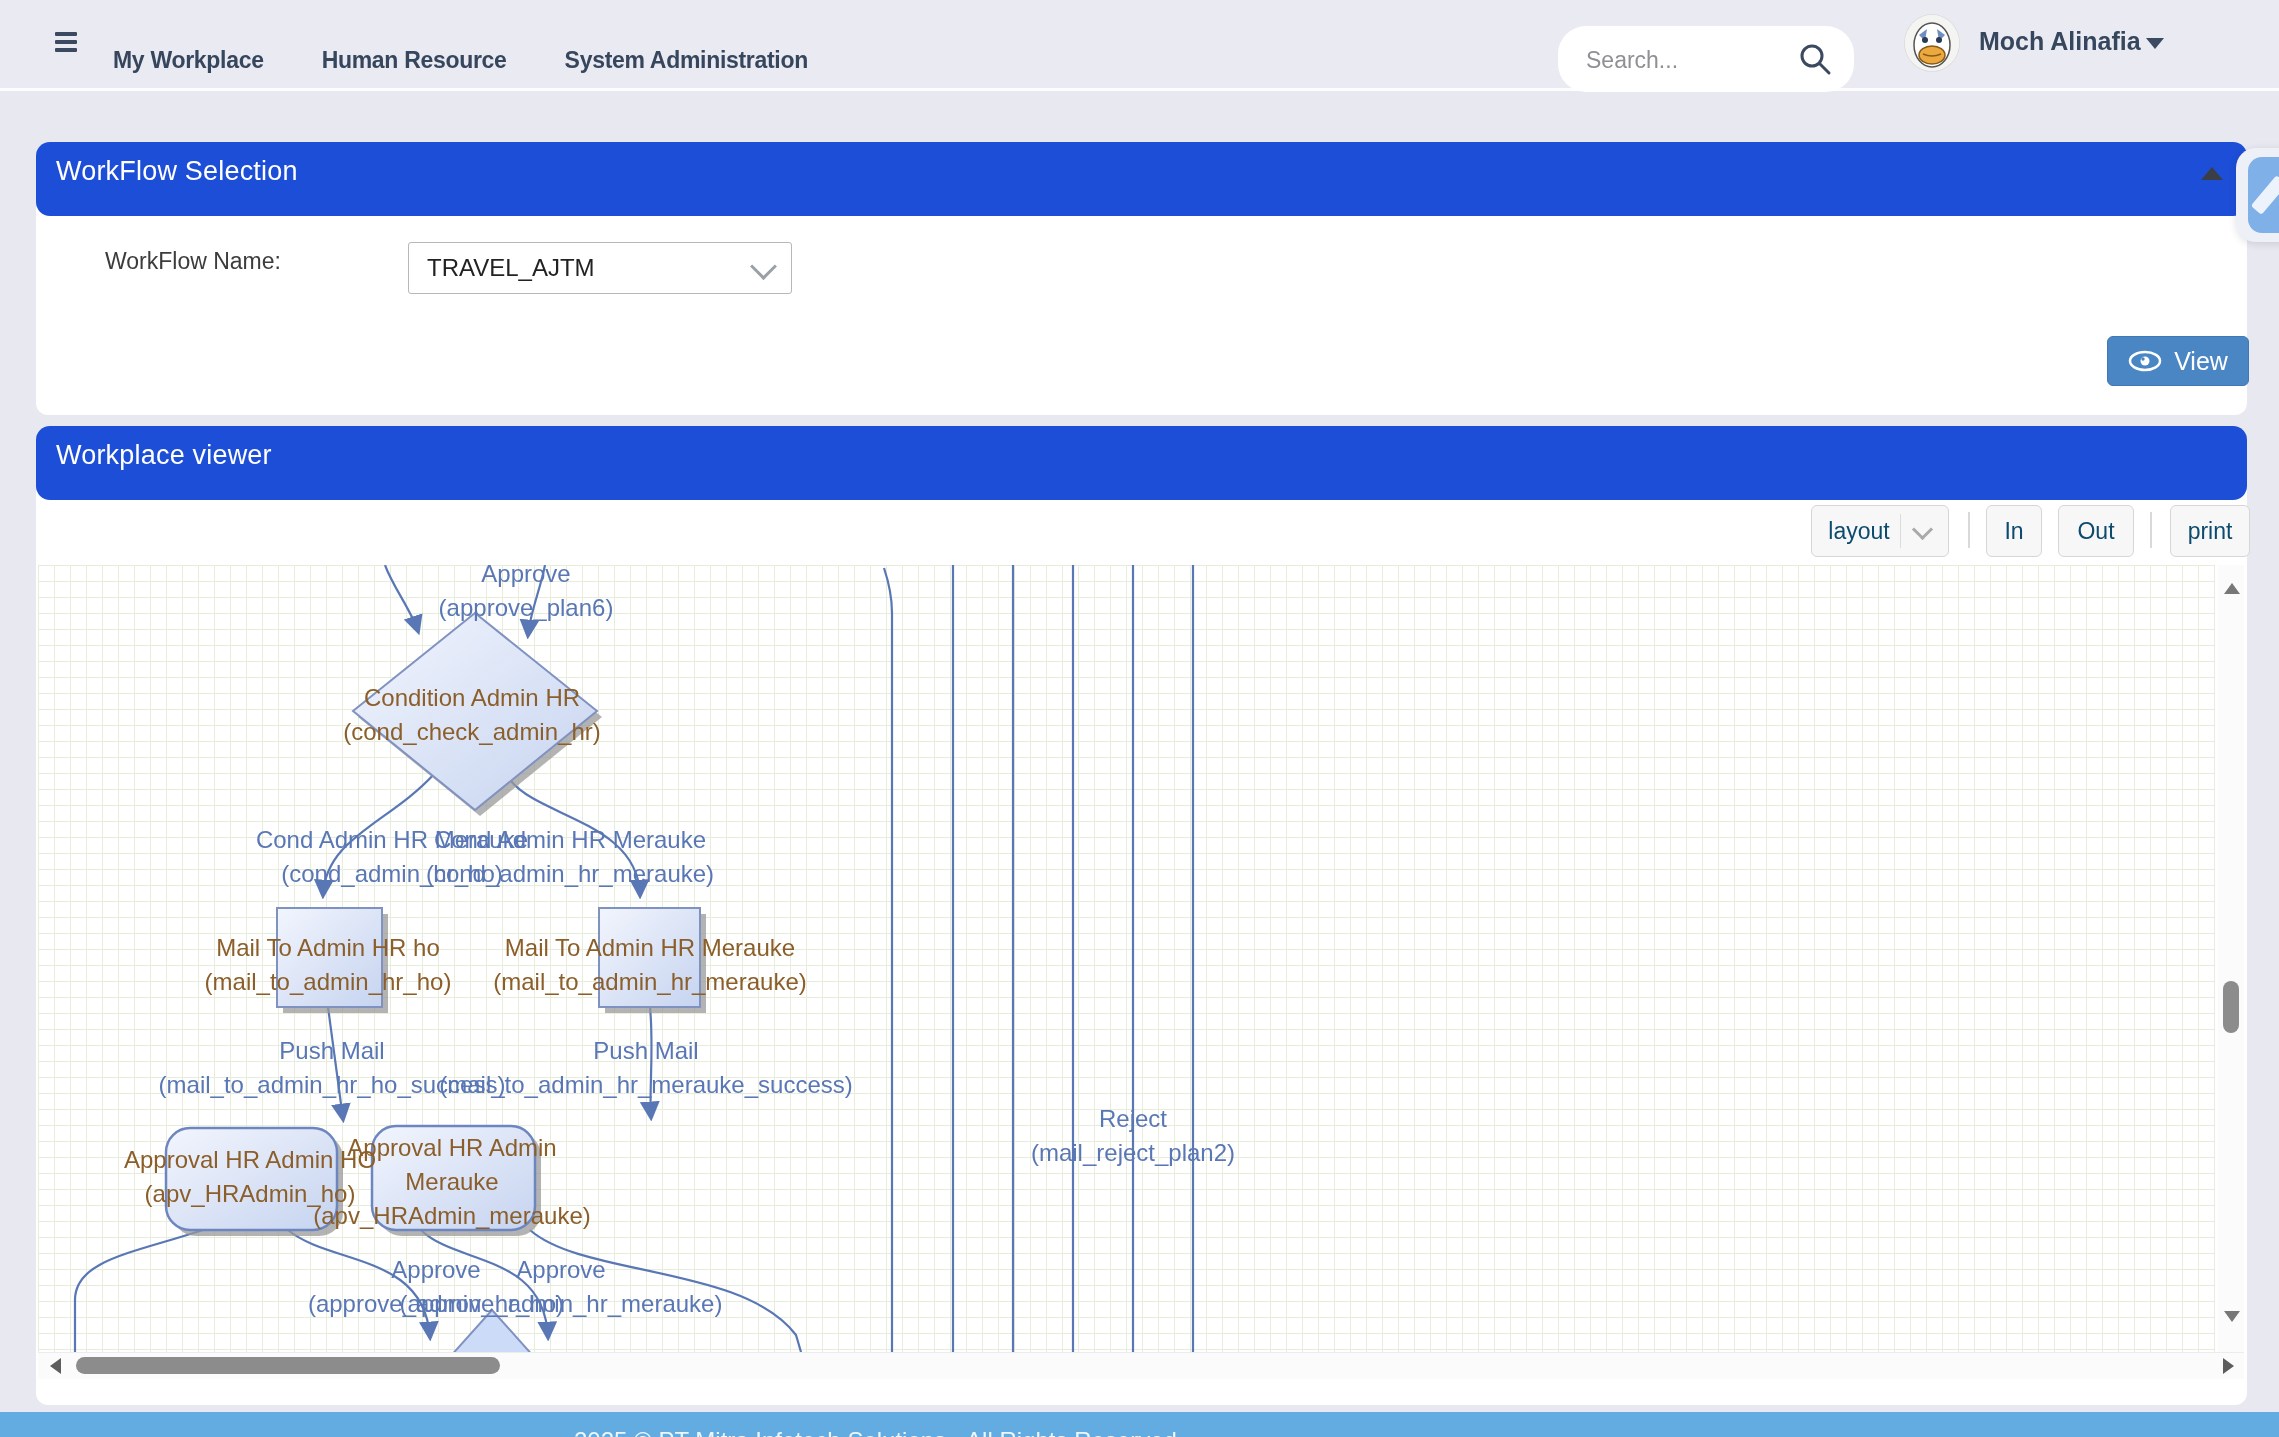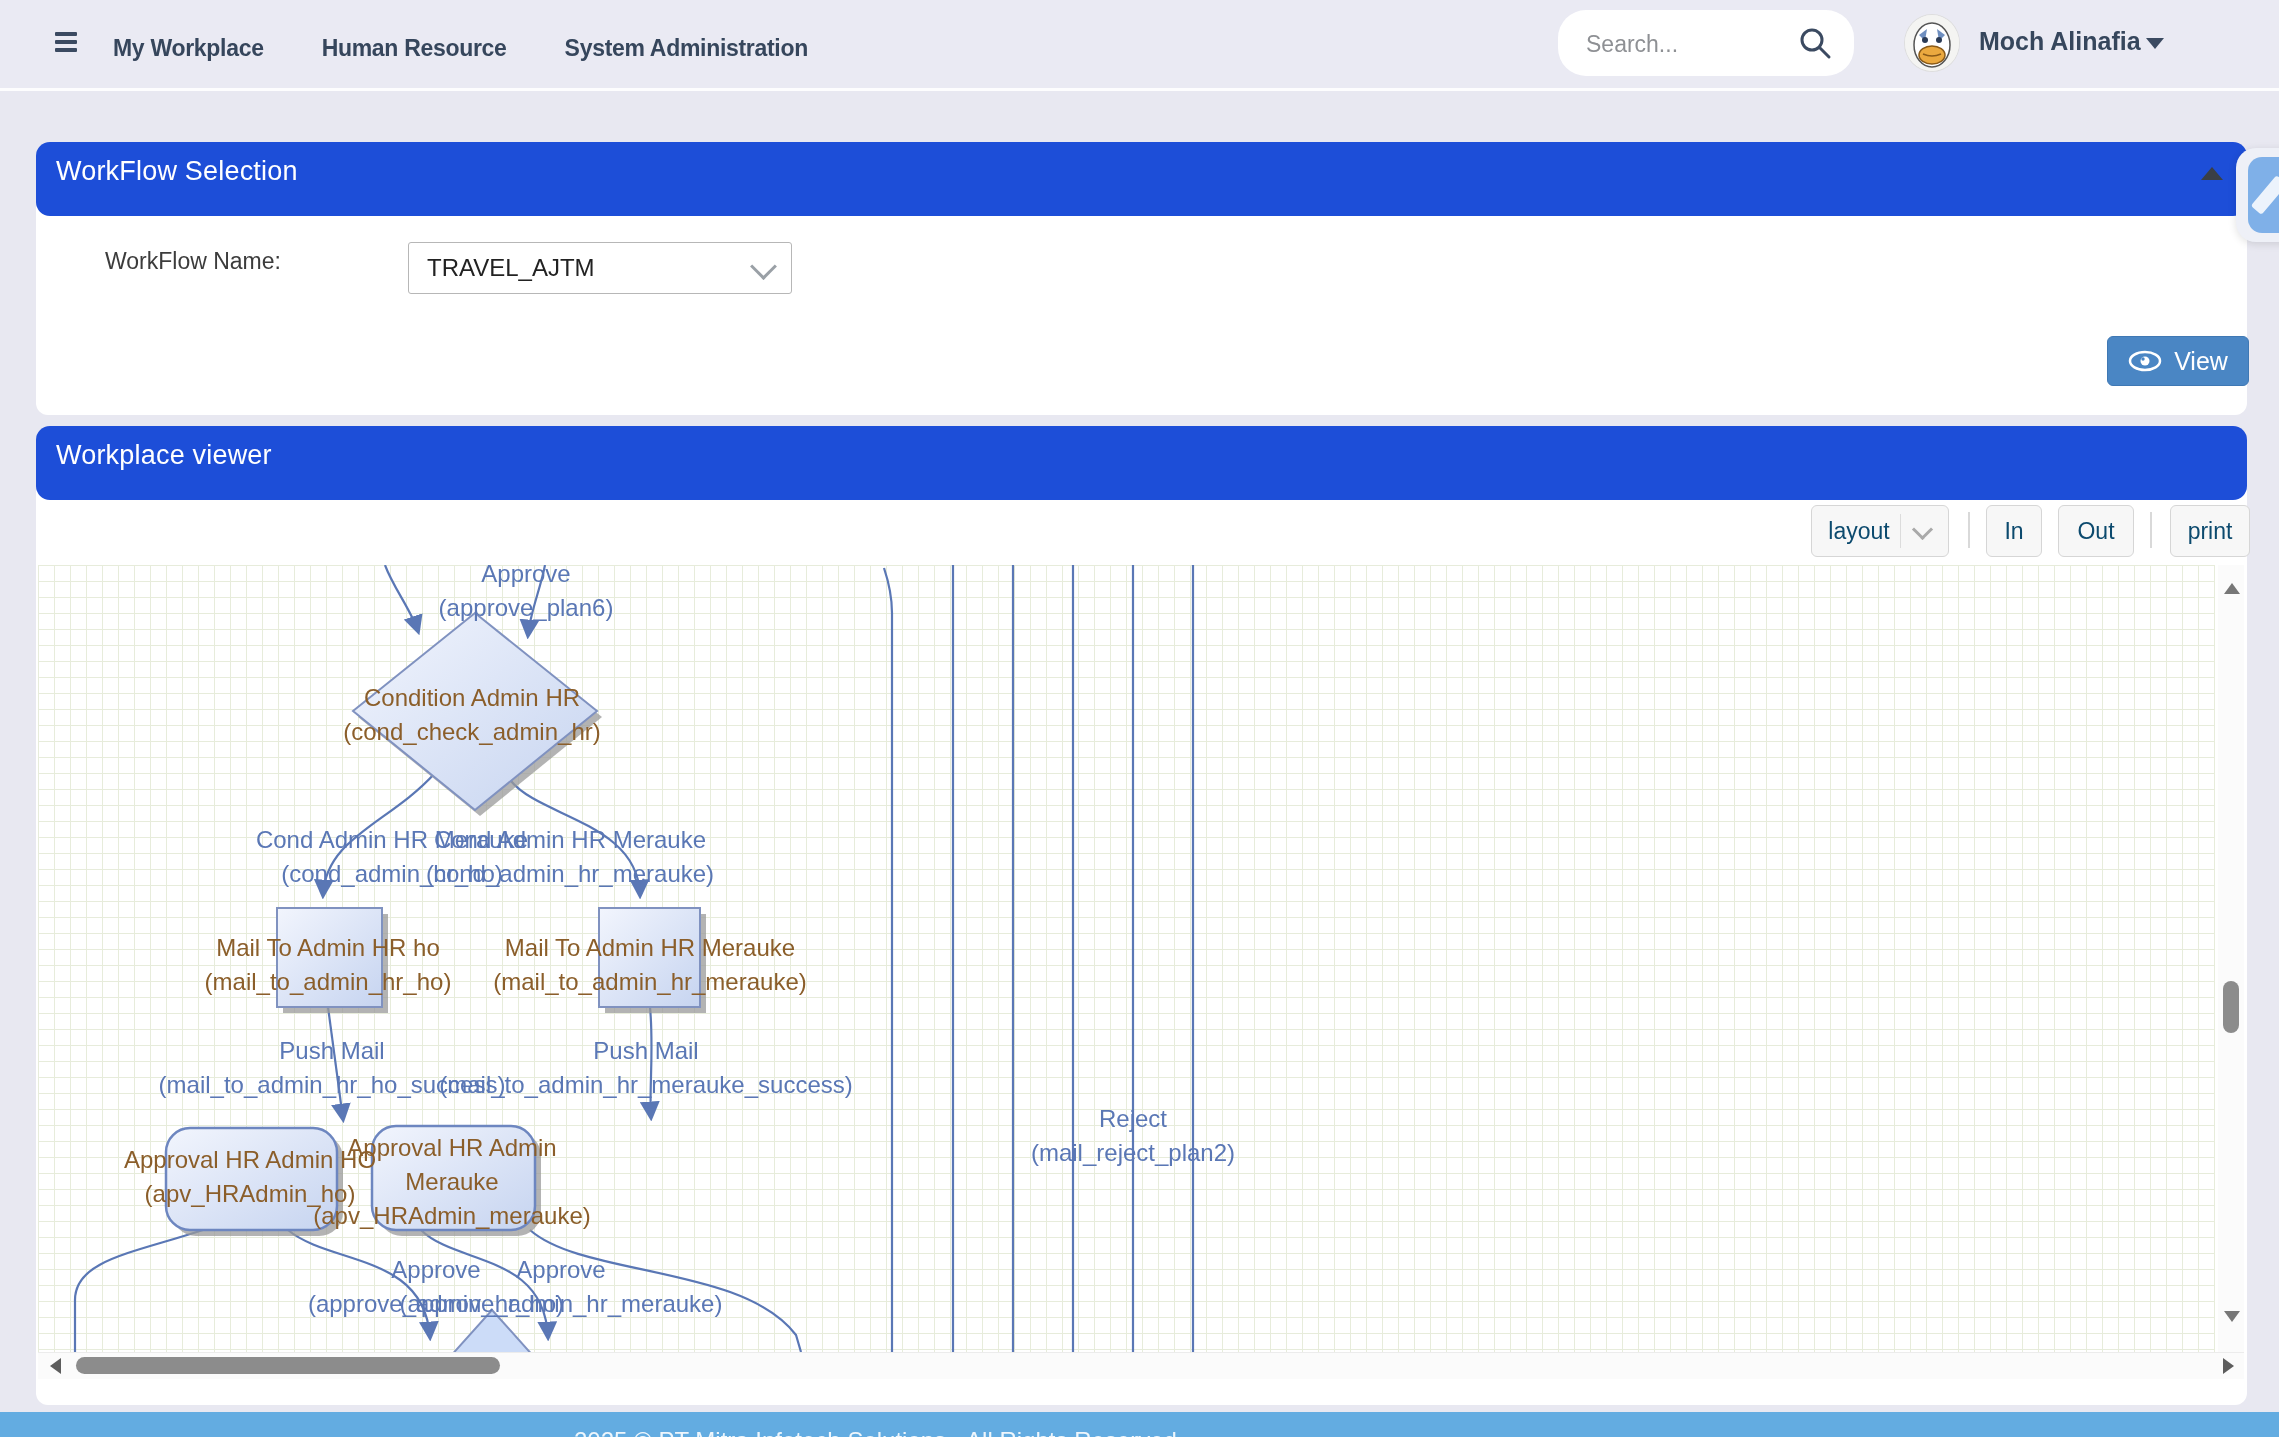--- a/index.html
+++ b/index.html
@@ -4,23 +4,23 @@
 <style>
   html,body{margin:0;padding:0;}
   .page{position:relative;width:2279px;height:1437px;background:#e8e8f1;overflow:hidden;
         font-family:"Liberation Sans","DejaVu Sans",sans-serif;color:#333;}
 
   
   .navbar{position:absolute;left:0;top:0;width:2279px;height:88px;background:#eaeaf3;
           border-bottom:3px solid #fdfdfe;}
   .hamburger{position:absolute;left:55px;top:32px;width:22px;height:26px;cursor:pointer;}
   .hamburger span{display:block;width:22px;height:4px;background:#3b4a61;border-radius:1px;margin-bottom:4px;}
-  .nav-menu{position:absolute;left:113px;top:4px;height:88px;display:flex;align-items:center;gap:58px;}
+  .nav-menu{position:absolute;left:113px;top:16px;height:88px;display:flex;align-items:center;gap:58px;}
   .nav-item{font-size:23px;font-weight:bold;color:#36465c;letter-spacing:-0.3px;cursor:pointer;white-space:nowrap;}
-  .searchbox{position:absolute;left:1558px;top:10px;width:296px;height:66px;background:#fff;border-radius:28px;}
+  .searchbox{position:absolute;left:1558px;top:26px;width:296px;height:66px;background:#fff;border-radius:28px;}
   .searchbox input{position:absolute;left:26px;top:14px;width:190px;height:38px;border:none;outline:none;
         font-size:23px;color:#555;background:transparent;font-family:"Liberation Sans",sans-serif;}
   .searchbox input::placeholder{color:#8e9094;}
   .search-icon{position:absolute;right:22px;top:16px;width:34px;height:34px;cursor:pointer;}
   .avatar{position:absolute;left:1904px;top:14px;width:54px;height:56px;border-radius:50%;overflow:hidden;
           background:#f2f2f2;border:1px solid #ddd;}
   .user-name{position:absolute;left:1979px;top:27px;font-size:25px;font-weight:bold;color:#36465c;cursor:pointer;}
   .user-caret{position:absolute;left:2146px;top:38px;width:0;height:0;border-left:9px solid transparent;
           border-right:9px solid transparent;border-top:11px solid #3b4a61;cursor:pointer;}
 

